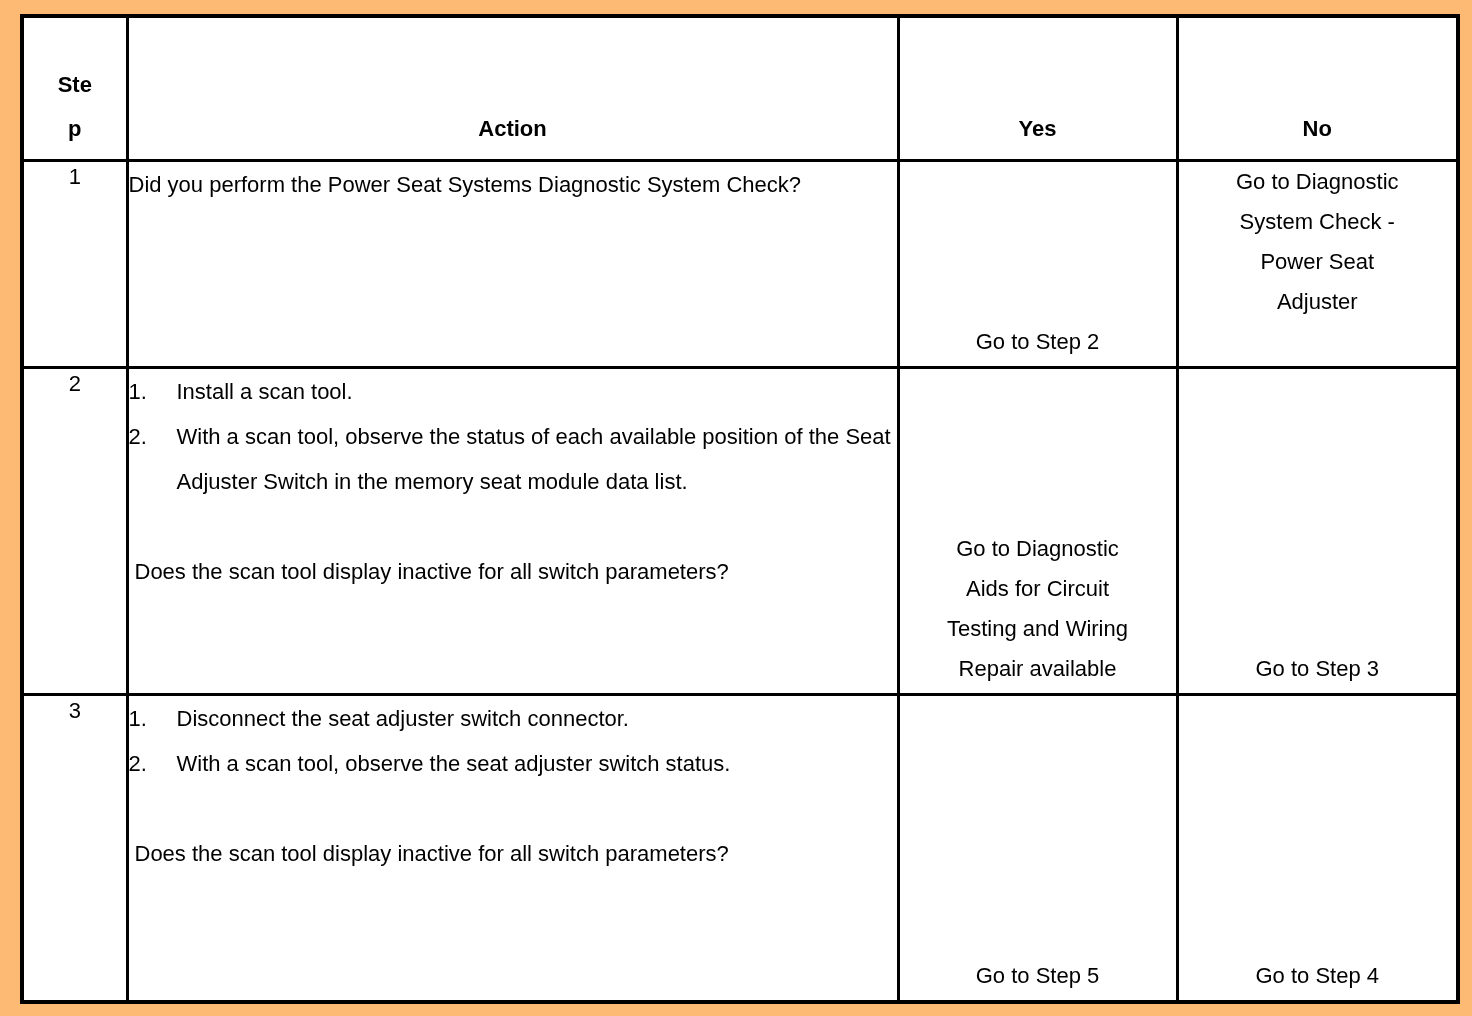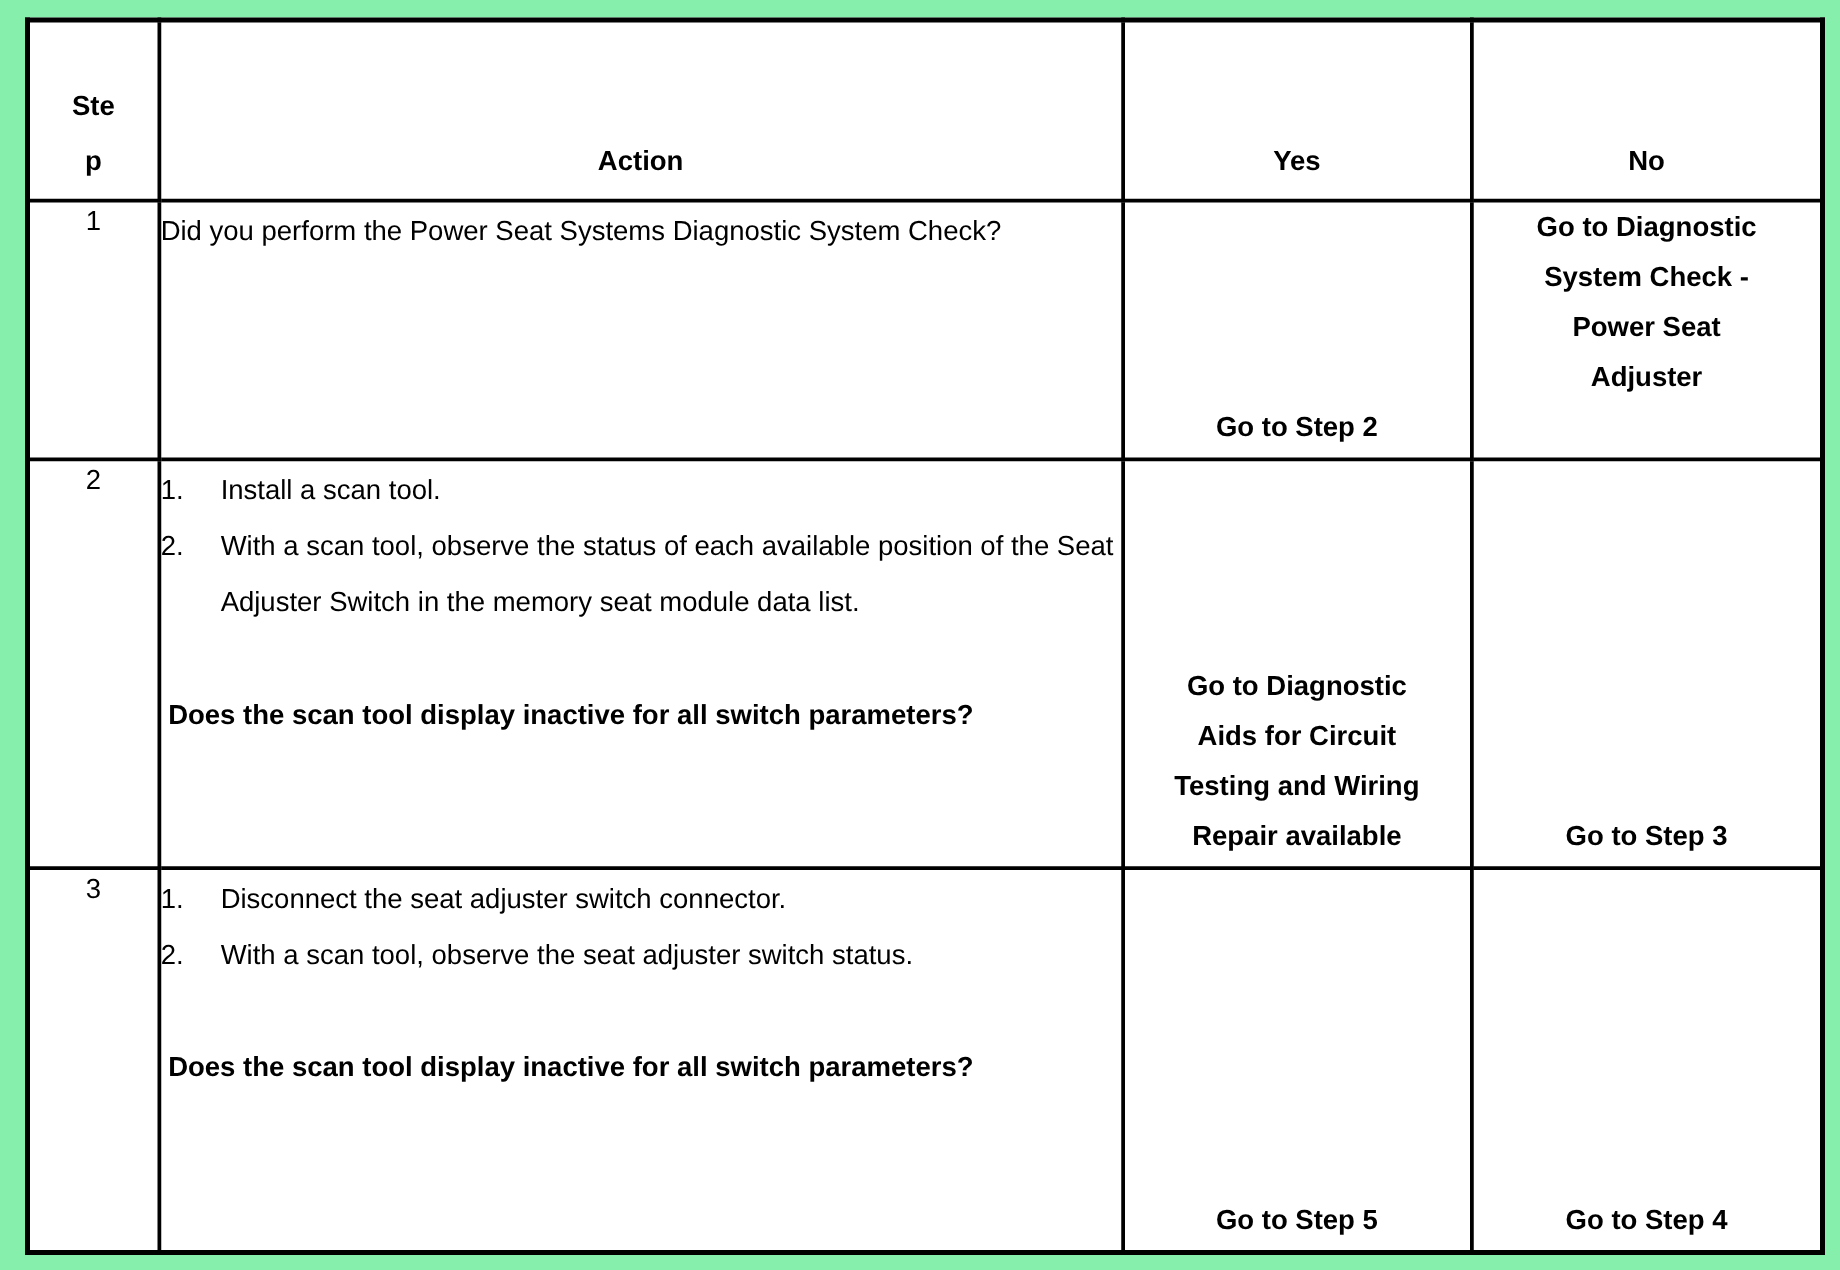--- a/index.html
+++ b/index.html
@@ -13,21 +13,21 @@
     height: 1016px;
     font-family: "Liberation Sans", sans-serif;
     color: #000000;
     overflow: hidden;
   }
 
   .page {
     position: relative;
     width: 1472px;
     height: 1016px;
-    background: #86efac;
+    background: #fdba74;
   }
 
   table.diag-table {
     position: absolute;
     left: 20px;
     top: 14px;
     width: 1436px;
     border-collapse: collapse;
     table-layout: fixed;
     background: #ffffff;
@@ -92,21 +92,21 @@
   td.cell-branch {
     text-align: center;
     font-size: 22px;
     line-height: 40px;
     padding: 12px 10px 10px 10px;
   }
   td.cell-branch.align-bottom { vertical-align: bottom; padding-bottom: 4px; }
   td.cell-branch.align-top    { vertical-align: top; }
 
   .branch-lines { display: block; }
-  .branch-lines .bline { display: block; white-space: nowrap; font-weight: bold; }
+  .branch-lines .bline { display: block; white-space: nowrap; }
 
   
   .action-block { display: block; }
   .action-para {
     display: block;
     white-space: pre-wrap;
   }
   .action-list { display: block; }
   .action-item {
     display: block;
@@ -120,21 +120,20 @@
     width: 30px;
     text-align: left;
   }
   .action-gap {
     display: block;
     height: 45px;
   }
   .action-question {
     display: block;
     padding-left: 6px;
-    font-weight: bold;
   }
 
   
   tr.row-1 td { height: 200px; }
   tr.row-2 td { height: 320px; }
   tr.row-3 td { height: 300px; }
 </style>
 </head>
 <body>
 

